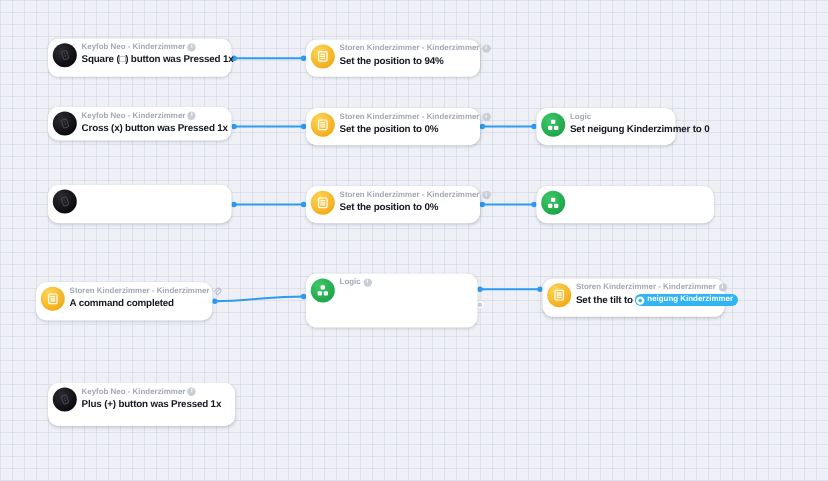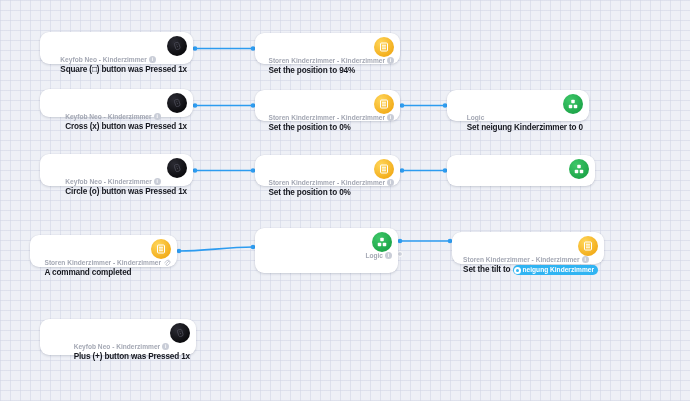--- a/index.html
+++ b/index.html
@@ -11,21 +11,21 @@
       linear-gradient(rgba(208,212,228,.55) 1px, transparent 1px),
       linear-gradient(90deg, rgba(208,212,228,.55) 1px, transparent 1px);
     background-size:10px 10px;
     position:relative;
   }
   .wires{position:absolute;left:0;top:0;pointer-events:none}
   .wires *{pointer-events:auto}
   .card{
     position:absolute;background:#fff;border-radius:9px;box-sizing:border-box;
     box-shadow:0 1px 2.5px rgba(25,35,65,.16),0 0 0 .5px rgba(25,35,65,.03);
-    display:flex;align-items:flex-end;padding:4px 6px 4px 4px;flex-direction:column;
+    display:flex;align-items:flex-start;padding:4px 6px 4px 4px;
   }
   .icon{width:20px;height:20px;border-radius:50%;flex:0 0 auto;
     display:flex;align-items:center;justify-content:center}
   .icon svg{width:12px;height:12px;display:block}
   .icon.keyfob{background:radial-gradient(circle at 35% 30%,#2b2b33,#0a0a0d 75%)}
   .icon.blind{background:radial-gradient(circle at 35% 30%,#ffd65a,#f2ac1a 75%)}
   .icon.logic{background:radial-gradient(circle at 35% 30%,#3ec768,#1ba347 80%)}
   .txt{margin-left:4px;min-width:0}
   .title{font-size:6.6px;color:#a4a8b4;font-weight:600;white-space:nowrap;
     display:flex;align-items:center;gap:2px;line-height:1.2}
@@ -145,21 +145,21 @@
   </div>
   <div class="txt">
     <div class="title">
         <span>Storen Kinderzimmer - Kinderzimmer</span>
         <span class="info">i</span>
       </div>
     <div class="body"><span>Set the position to </span><b>0%</b></div>
   </div>
 </div>
 
-<div class="card" style="left:447px;top:90px;width:142px;height:31px">
+<div class="card" style="left:447px;top:90px;width:116px;height:31px">
   <div class="icon logic">
     <svg viewBox="0 0 24 24" fill="#fff">
         <rect x="8.5" y="3.5" width="7" height="7" rx="1.5"></rect>
         <rect x="3.5" y="13.5" width="7" height="7" rx="1.5"></rect>
         <rect x="13.5" y="13.5" width="7" height="7" rx="1.5"></rect>
       </svg>
   </div>
   <div class="txt">
     <div class="title">
         <span>Logic</span>
@@ -170,27 +170,20 @@
 
 <div class="card" style="left:40px;top:154px;width:153px;height:32px">
   <div class="icon keyfob">
     <svg viewBox="0 0 24 24">
         <g transform="rotate(-18 12 12)">
           <rect x="8" y="5" width="9" height="14" rx="3" fill="none" stroke="#4a4a55" stroke-width="1.6"></rect>
           <circle cx="12.5" cy="9.5" r="1.1" fill="#4a4a55"></circle>
           <circle cx="12.5" cy="13.5" r="1.1" fill="#4a4a55"></circle>
         </g>
       </svg>
-  </div>
-  <div class="txt">
-    <div class="title">
-        <span>Keyfob Neo - Kinderzimmer</span>
-        <span class="info">i</span>
-      </div>
-    <div class="body"><span>Circle (o) button was </span><b>Pressed 1x</b></div>
   </div>
 </div>
 
 <div class="card" style="left:255px;top:155px;width:145px;height:31px">
   <div class="icon blind">
     <svg viewBox="0 0 24 24" fill="none" stroke="#fff" stroke-width="2">
         <rect x="5" y="4" width="14" height="16" rx="2"></rect>
         <line x1="8" y1="8.5" x2="16" y2="8.5"></line>
         <line x1="8" y1="12" x2="16" y2="12"></line>
         <line x1="8" y1="15.5" x2="16" y2="15.5"></line>

